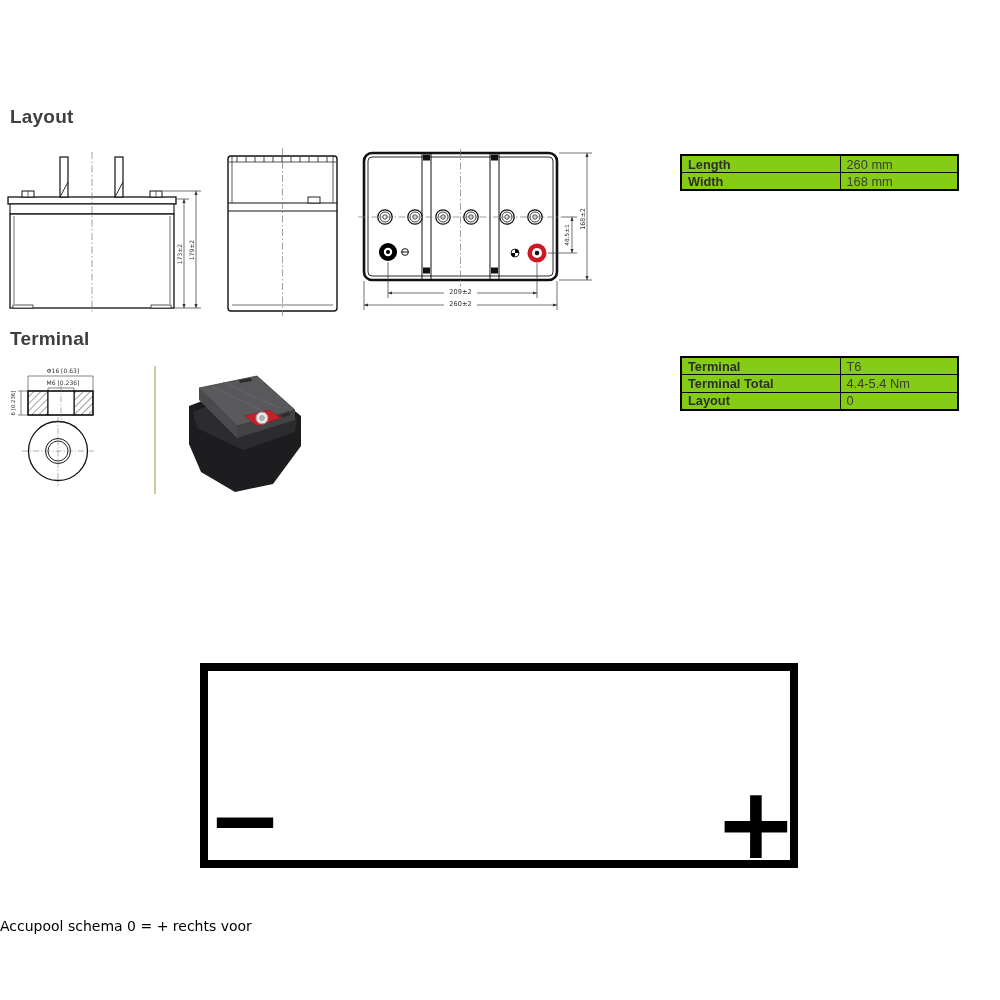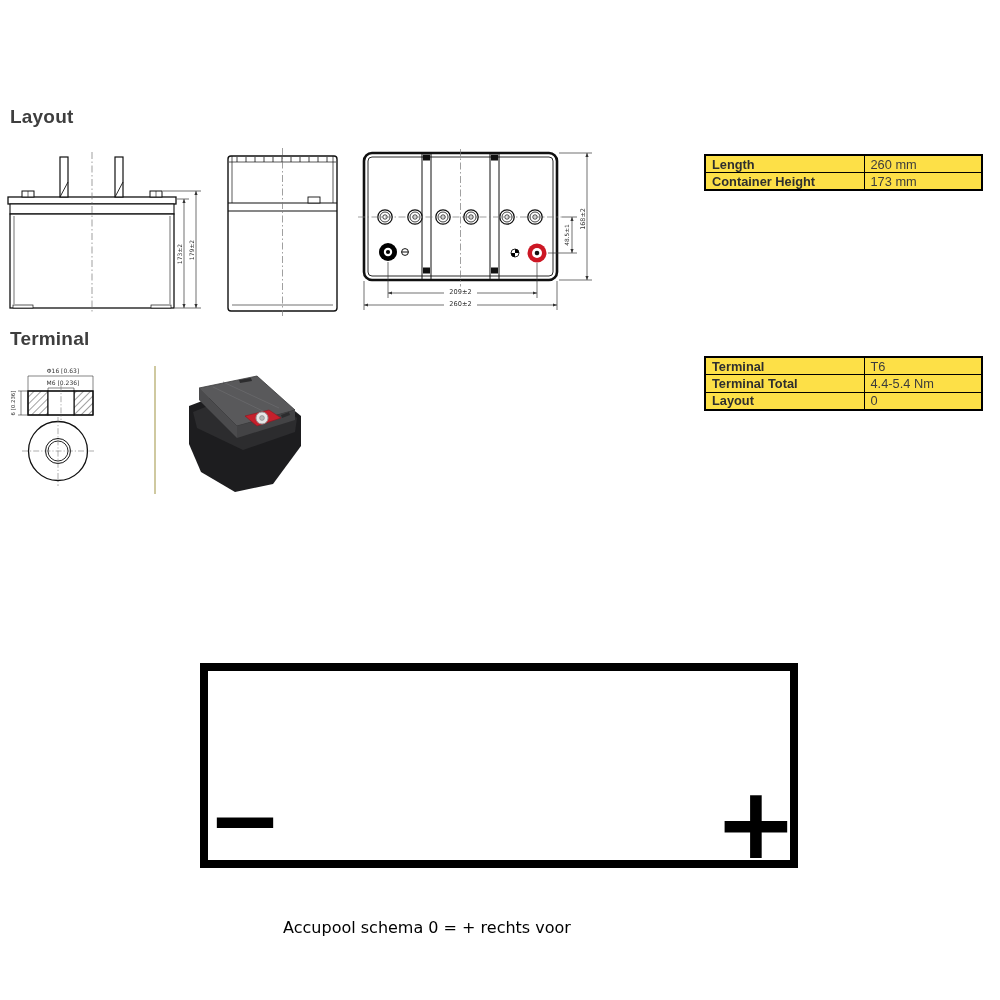--- a/index.html
+++ b/index.html
@@ -7,22 +7,22 @@
   body {
     width:1000px; height:1000px; position:relative; overflow:hidden;
     font-family:"Liberation Sans", sans-serif;
   }
   .heading {
     position:absolute; left:10px; font-size:19px; font-weight:bold;
     color:#3e3e3e; letter-spacing:.2px;
   }
   
   .spec-table {
-    position:absolute; left:704px; width:279px;
-    border:2px solid #000; border-collapse:collapse; background:#fde047;
+    position:absolute; left:680px; width:279px;
+    border:2px solid #000; border-collapse:collapse; background:#84cc16;
   }
   .spec-table td {
     border:1px solid #000; height:17.5px; font-size:12.8px;
     padding:0 0 0 6px; vertical-align:middle; color:#2e2e2e;
   }
   .spec-table td.lbl { width:159px; font-weight:bold; }
   .spec-table td.val { color:#3c3c3c; font-weight:normal; }
   
   .drawing { position:absolute; }
   svg text { font-family:"DejaVu Sans", sans-serif; fill:#333; }
@@ -33,22 +33,22 @@
     border:8px solid #000; background:#fff;
   }
   .sign-box {
     position:absolute; width:68px; height:68px; display:flex;
     align-items:center; justify-content:center; line-height:1;
     font-family:"DejaVu Sans", sans-serif; font-weight:bold; color:#000;
   }
   .minus-box { left:5px; top:117px; width:64px; height:64px; font-size:90px; }
   .plus-box  { left:514px; top:119px; font-size:100px; }
   .caption {
-    position:absolute; left:0; top:918px; width:854px; text-align:center;
-    font-family:"DejaVu Sans", sans-serif; font-size:16px; color:#000;
+    position:absolute; left:0; top:918px; width:854px; text-align:left;
+    font-family:"DejaVu Sans", sans-serif; font-size:14px; color:#000;
   }
 </style>
 </head>
 <body>
 
 <div class="heading" style="top:106px;">Layout</div>
 <div class="heading" style="top:328px;">Terminal</div>
 
 <svg class="drawing" style="left:2px; top:146px;" width="205" height="172" viewBox="0 0 205 172">
   <g fill="#fff" stroke="#111">
@@ -194,22 +194,22 @@
   <text x="0" y="0" font-size="6.4" text-anchor="middle" transform="translate(228.5,76) rotate(-90)">168±2</text>
 </svg>
 
 <table class="spec-table" style="top:154px;">
   <tbody>
       <tr>
     <td class="lbl">Length</td>
     <td class="val">260 mm</td>
   </tr>
   <tr>
-    <td class="lbl">Container Height</td>
-    <td class="val">173 mm</td>
+    <td class="lbl">Width</td>
+    <td class="val">168 mm</td>
   </tr>
 </tbody>
   </table>
 
 <svg class="drawing" style="left:8px; top:360px;" width="120" height="140" viewBox="0 0 120 140">
   <defs>
     <pattern id="hatch" width="5" height="5" patternUnits="userSpaceOnUse" patternTransform="rotate(45)">
       <line x1="0" y1="0" x2="0" y2="5" stroke="#444" stroke-width="1"></line>
     </pattern>
   </defs>

